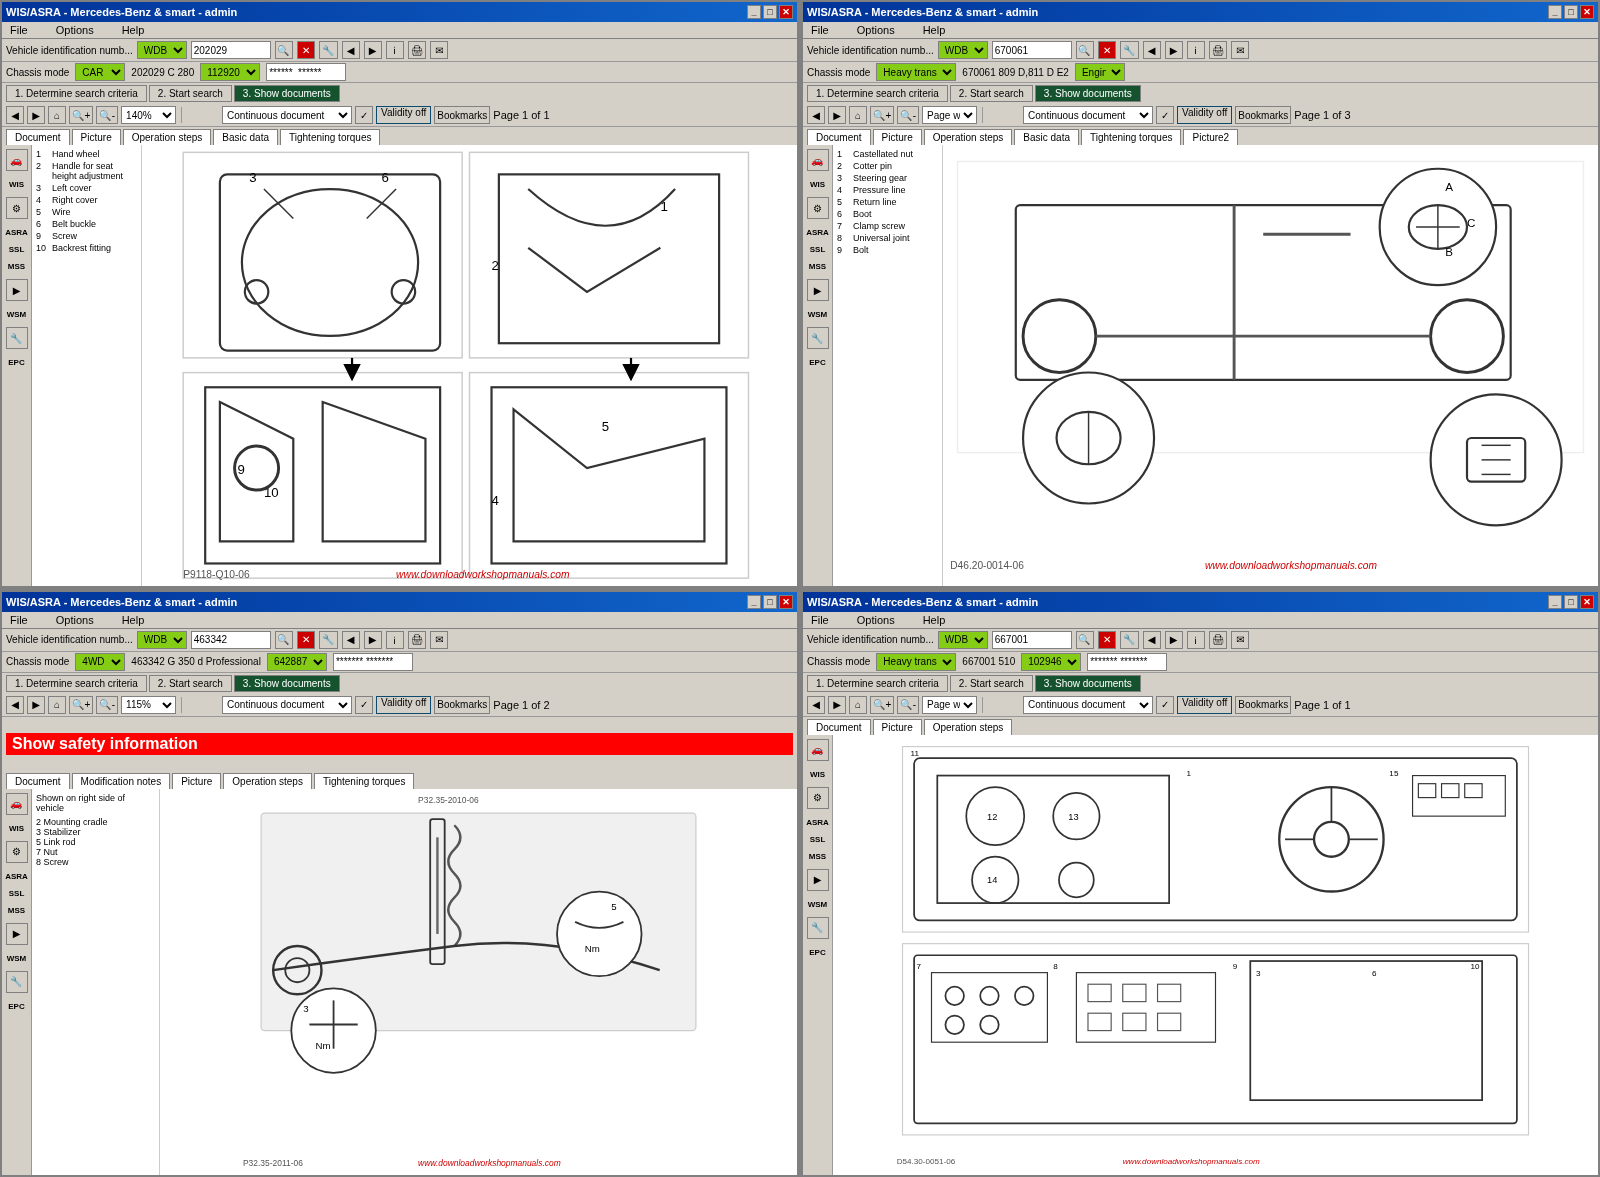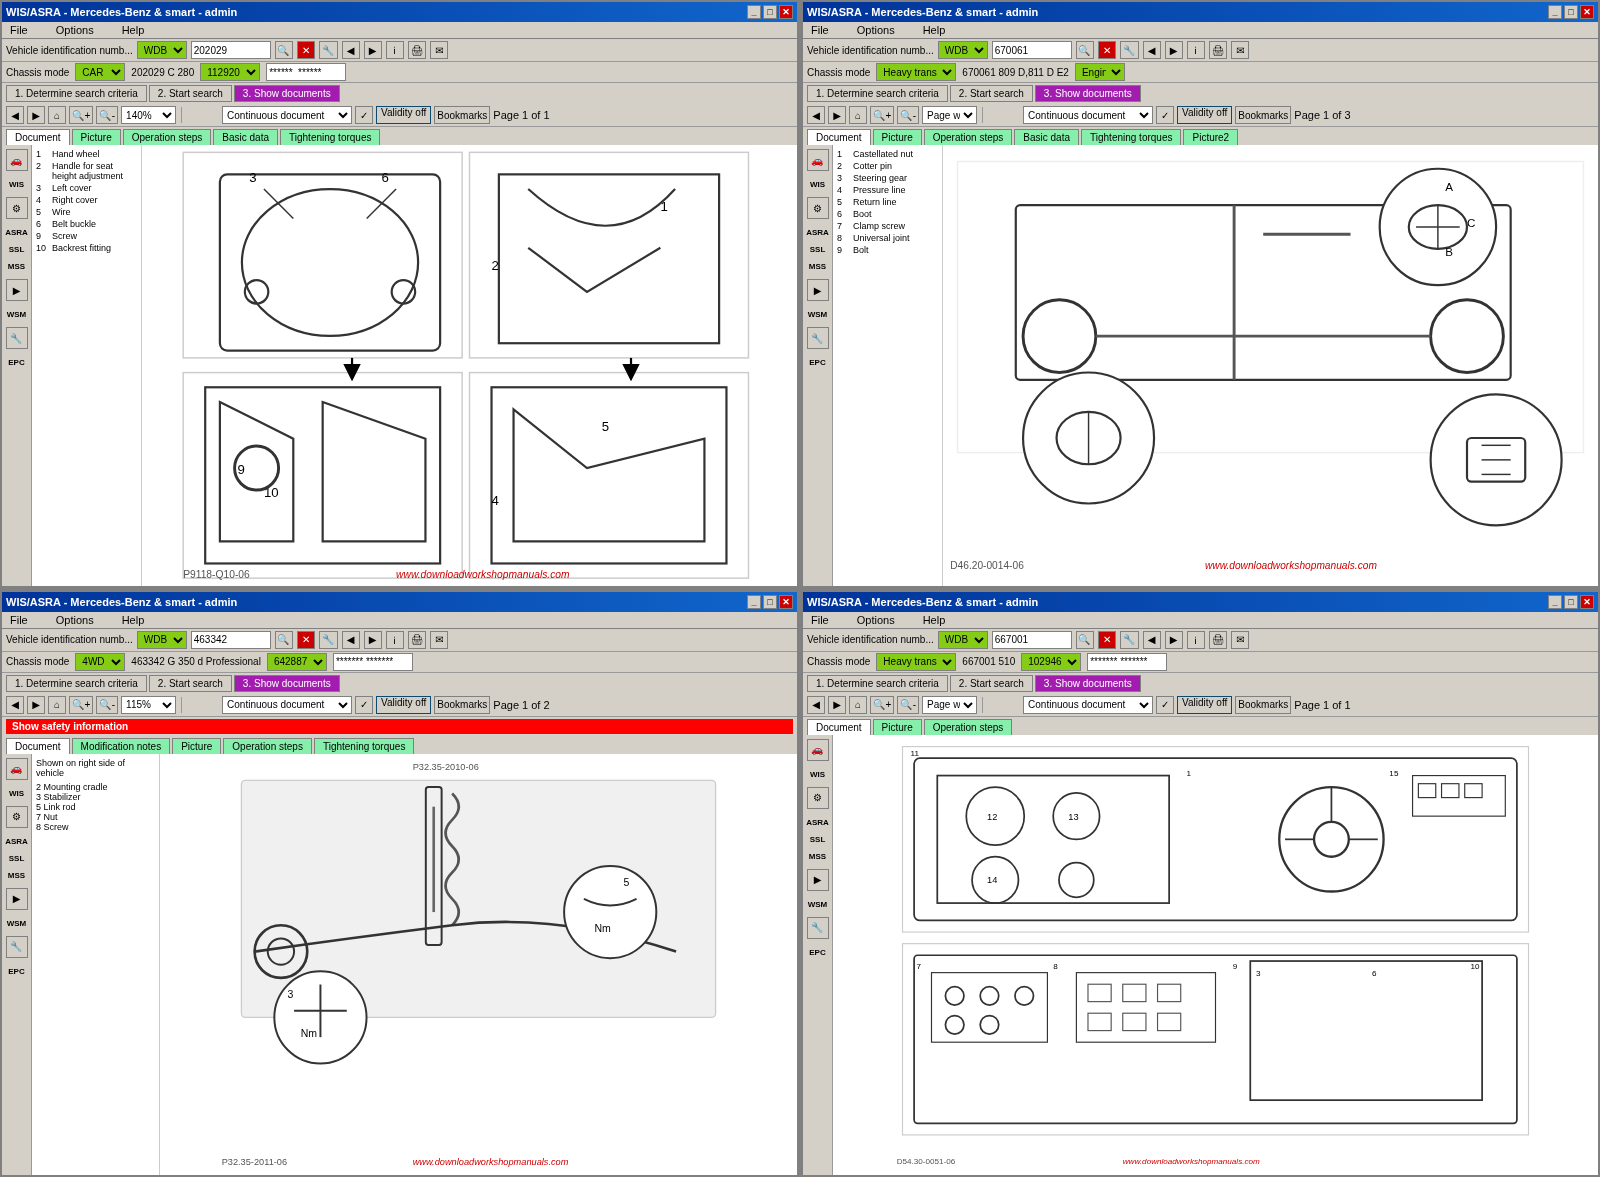--- a/index.html
+++ b/index.html
@@ -127,21 +127,21 @@
     }
     .nav-tab {
       padding: 2px 8px;
       border: 1px solid #808080;
       background: #d4d0c8;
       cursor: pointer;
       font-size: 10px;
       white-space: nowrap;
     }
     .nav-tab.active {
-      background: #a21caf;
+      background: #14532d;
       color: white;
     }
     .view-toolbar {
       display: flex;
       align-items: center;
       padding: 2px 4px;
       gap: 3px;
       background: #d4d0c8;
       border-bottom: 1px solid #999;
       flex-shrink: 0;
@@ -151,21 +151,21 @@
       display: flex;
       padding: 2px 4px 0 4px;
       gap: 2px;
       background: #d4d0c8;
       flex-shrink: 0;
     }
     .doc-tab {
       padding: 2px 8px;
       border: 1px solid #808080;
       border-bottom: none;
-      background: #86efac;
+      background: #ffffff;
       cursor: pointer;
       font-size: 10px;
     }
     .doc-tab.active {
       background: white;
     }
     .content-area {
       flex: 1;
       background: white;
       overflow: hidden;
@@ -235,23 +235,23 @@
     .diagram-area {
       flex: 1;
       background: white;
       position: relative;
       overflow: hidden;
     }
     .safety-banner {
       background: #ff0000;
       color: white;
       padding: 2px 6px;
-      font-size: 10px;
+      font-size: 16px;
       font-weight: bold;
-      margin: 2px 4px;
+      margin: 16px 4px;
       flex-shrink: 0;
     }
     .validity-btn {
       height: 18px;
       padding: 0 4px;
       border: 1px solid #0c4a6e;
       background: #d4d0c8;
       font-size: 10px;
       cursor: pointer;
     }

